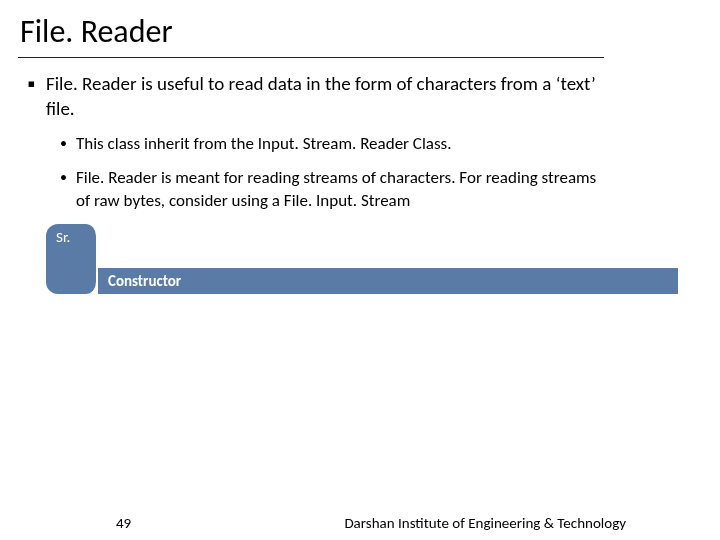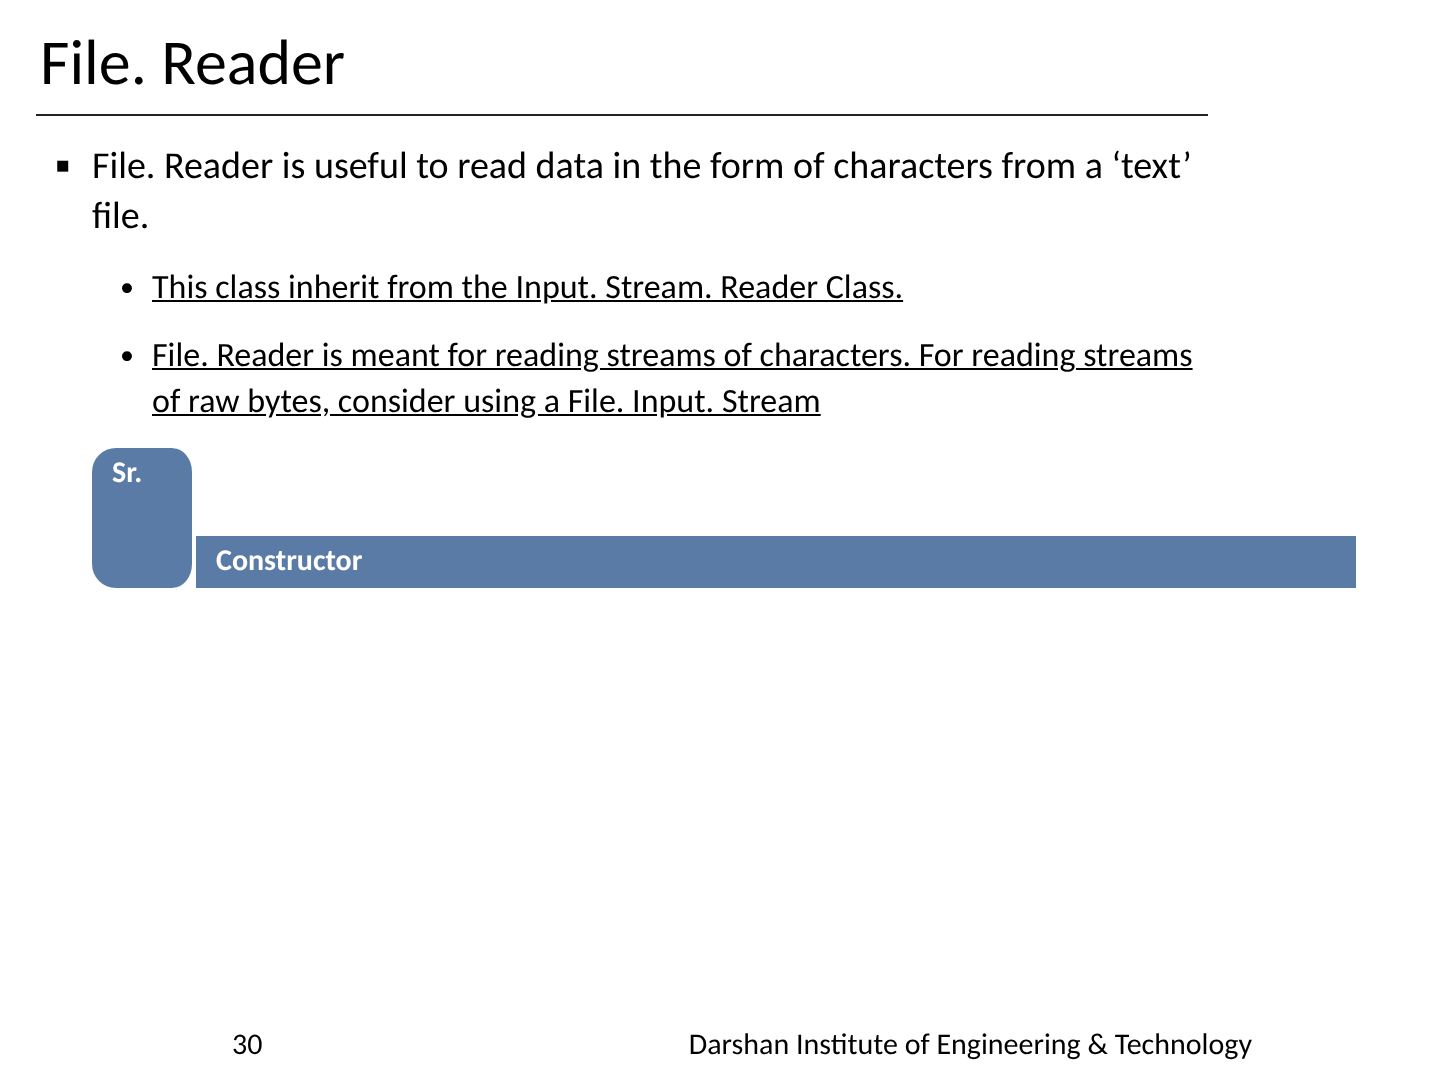--- a/index.html
+++ b/index.html
@@ -5,23 +5,23 @@
   * { box-sizing: border-box; margin: 0; padding: 0; }
   html, body { width: 720px; height: 540px; font-family: Calibri, "Segoe UI", Arial, sans-serif; background: #fff; color: #000; }
   .slide { width: 636px; height: 540px; position: relative; padding: 12px 32px 0 18px; }
   .title { font-size: 32px; font-weight: 400; color: #000; margin-bottom: 6px; padding-left: 2px; }
   .title-rule { border: none; border-top: 1px solid #222; margin-bottom: 14px; }
   .lvl1 { display: flex; font-size: 19px; line-height: 1.3; margin: 0 0 12px 10px; }
   .lvl1 .bullet { width: 18px; flex-shrink: 0; font-weight: bold; }
   .lvl1 .text { flex: 1; }
   .lvl2 { display: flex; font-size: 17px; line-height: 1.3; margin: 0 0 12px 42px; }
   .lvl2 .bullet { width: 16px; flex-shrink: 0; font-size: 14px; line-height: 1.5; }
-  .lvl2 .text { flex: 1; text-decoration: underline; }
+  .lvl2 .text { flex: 1; }
   .table-header { display: flex; margin: 8px 0 0 28px; width: 632px; }
-  .th-sr { background: #5b7ba7; color: #fff; font-weight: 700; font-size: 15px; padding: 4px 10px; width: 52px; border-right: 2px solid #fff; border-radius: 12px; }
+  .th-sr { background: #5b7ba7; color: #fff; font-weight: 400; font-size: 15px; padding: 4px 10px; width: 52px; border-right: 2px solid #fff; border-radius: 12px; }
   .th-con { background: #5b7ba7; color: #fff; font-weight: 600; font-size: 15px; padding: 4px 10px; flex: 1; margin-top: 44px; }
   .footer { position: absolute; bottom: 8px; left: 0; right: 0; display: flex; align-items: center; font-size: 15px; padding: 0 10px; }
   .footer .unit { flex: 0 0 auto; }
   .footer .page { flex: 0 0 auto; margin-left: 106px; margin-right: 24px; }
   .footer .inst { color: #000; margin-left: auto; }
 </style>
 </head>
 <body>
 
 <div class="slide">
@@ -43,17 +43,17 @@
     <span class="bullet">•</span>
     <span class="text">File. Reader is meant for reading streams of characters. For reading streams of raw bytes, consider using a File. Input. Stream</span>
   </div>
 
   <div class="table-header">
     <div class="th-sr">Sr.</div>
     <div class="th-con">Constructor</div>
   </div>
 
   <div class="footer">
-    <span class="page">30</span>
+    <span class="page">49</span>
     <span class="inst">Darshan Institute of Engineering &amp; Technology</span>
   </div>
 
 </div>
 
 </body></html>

